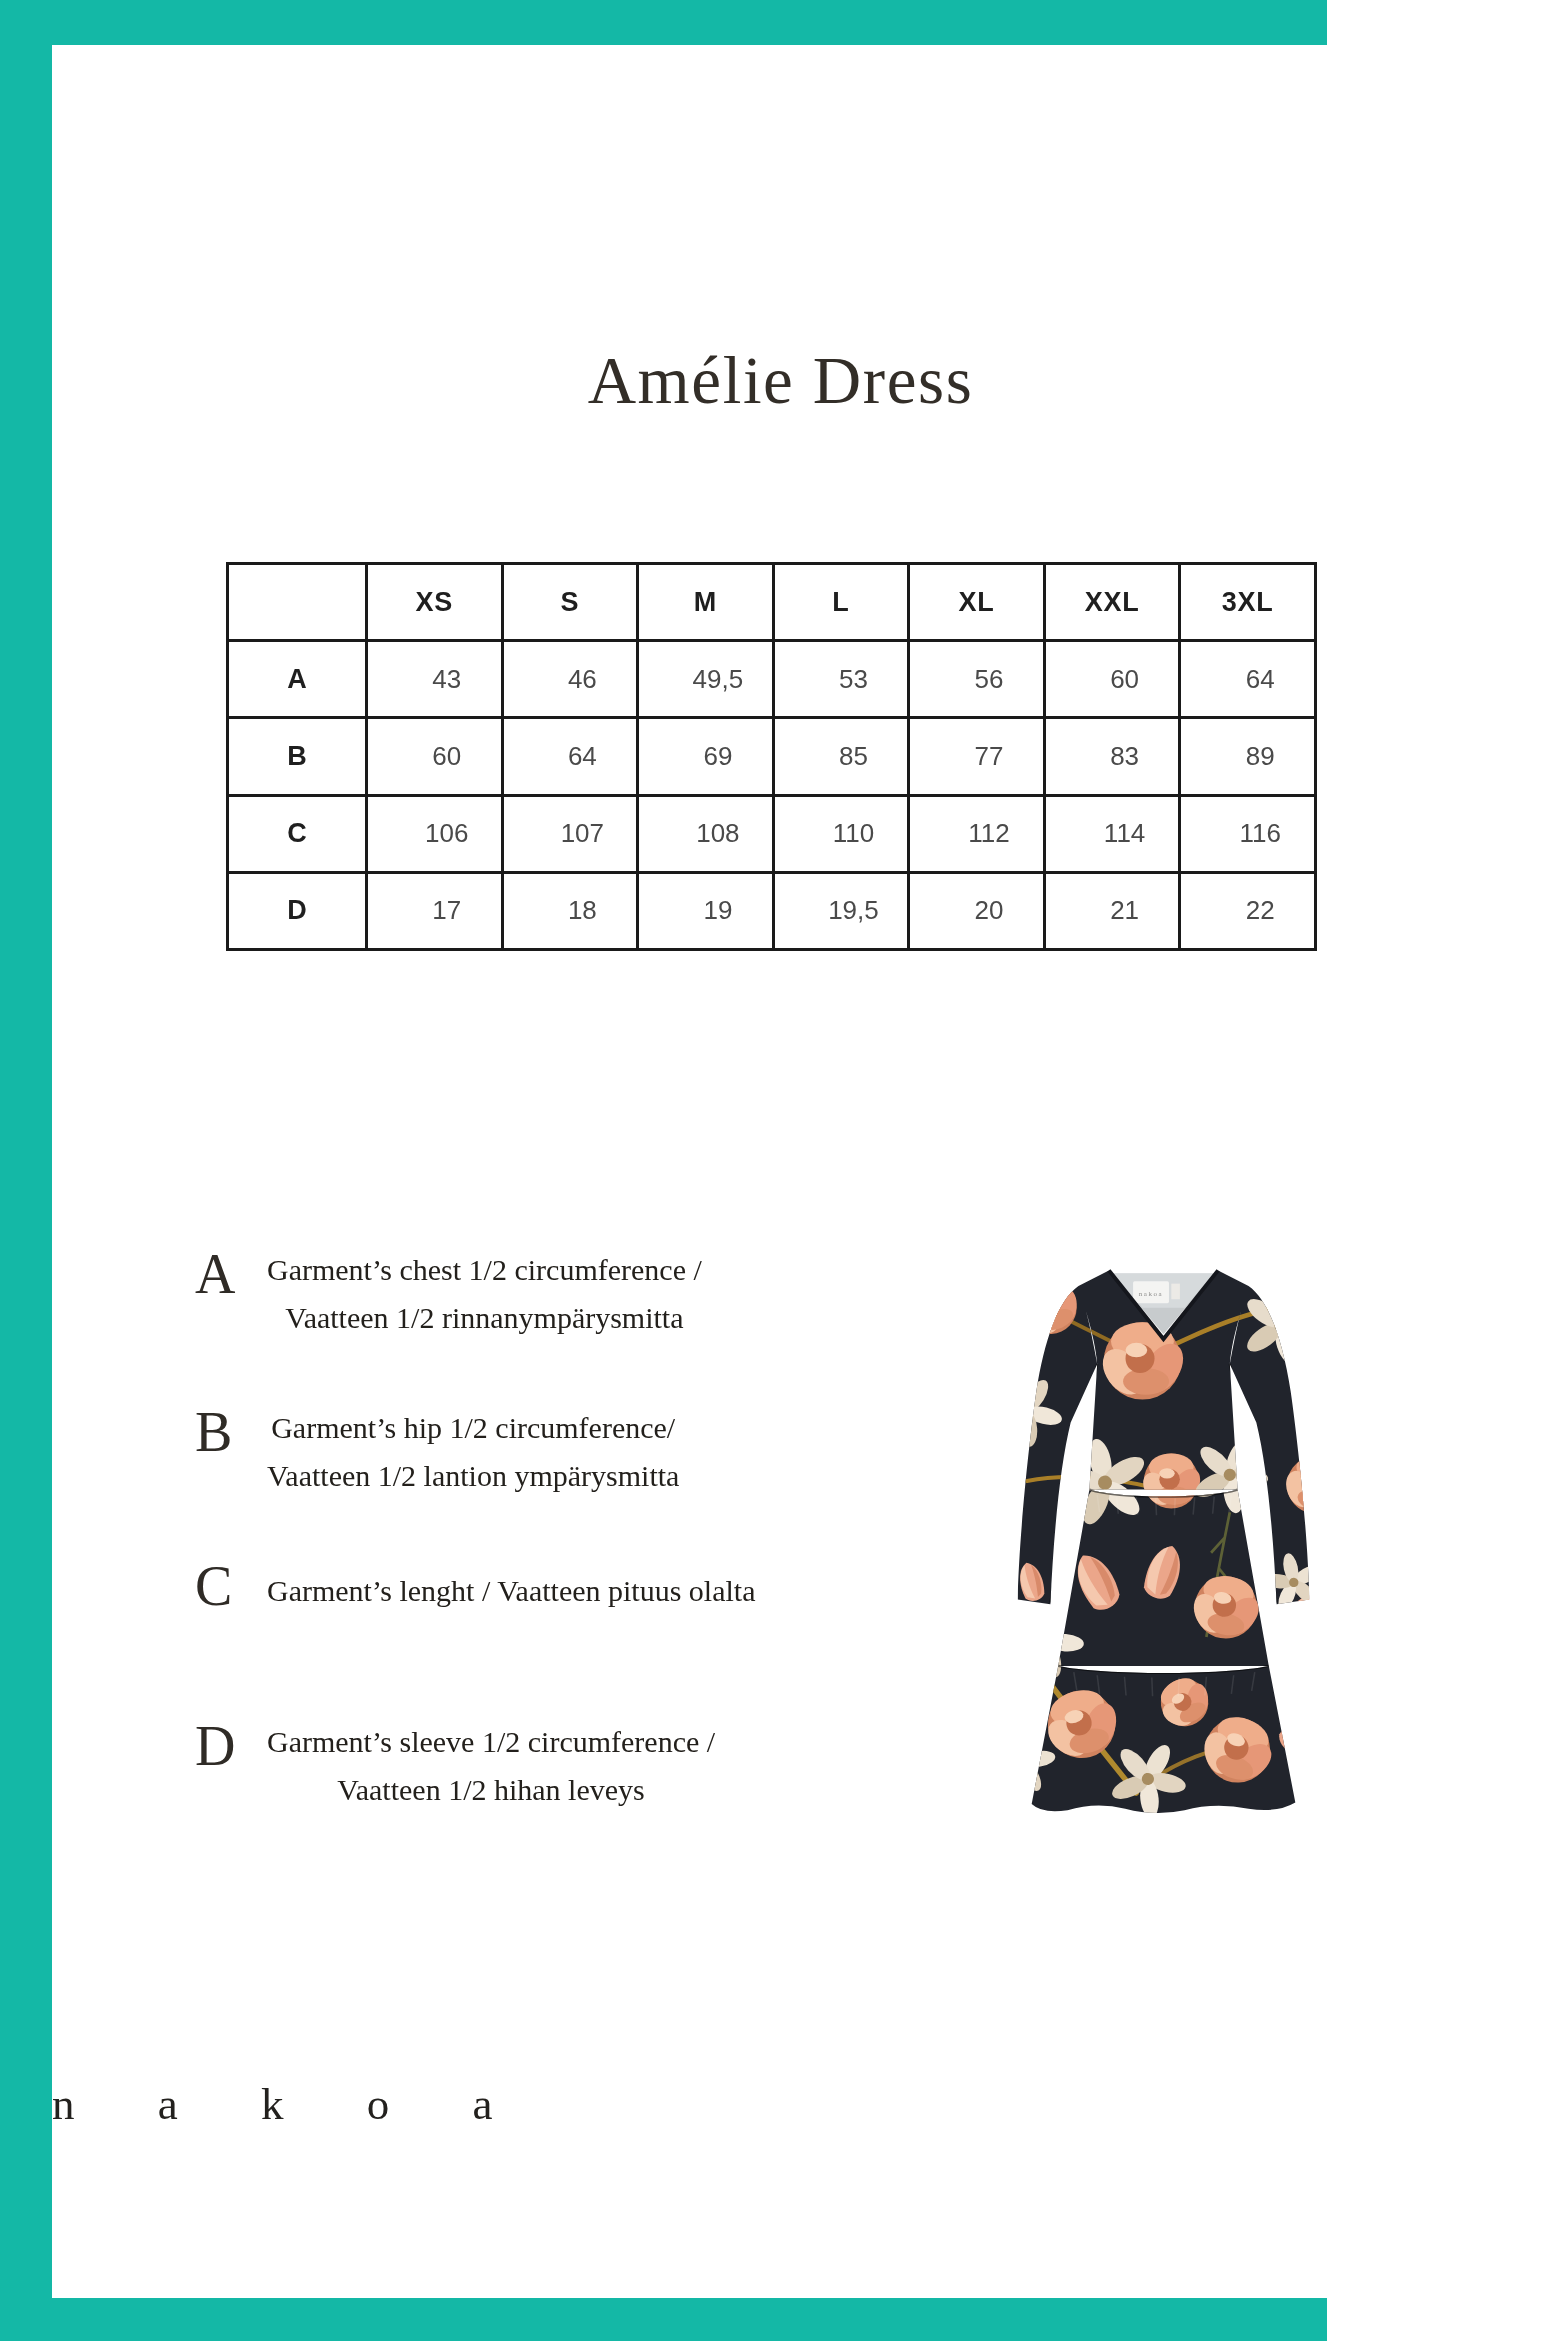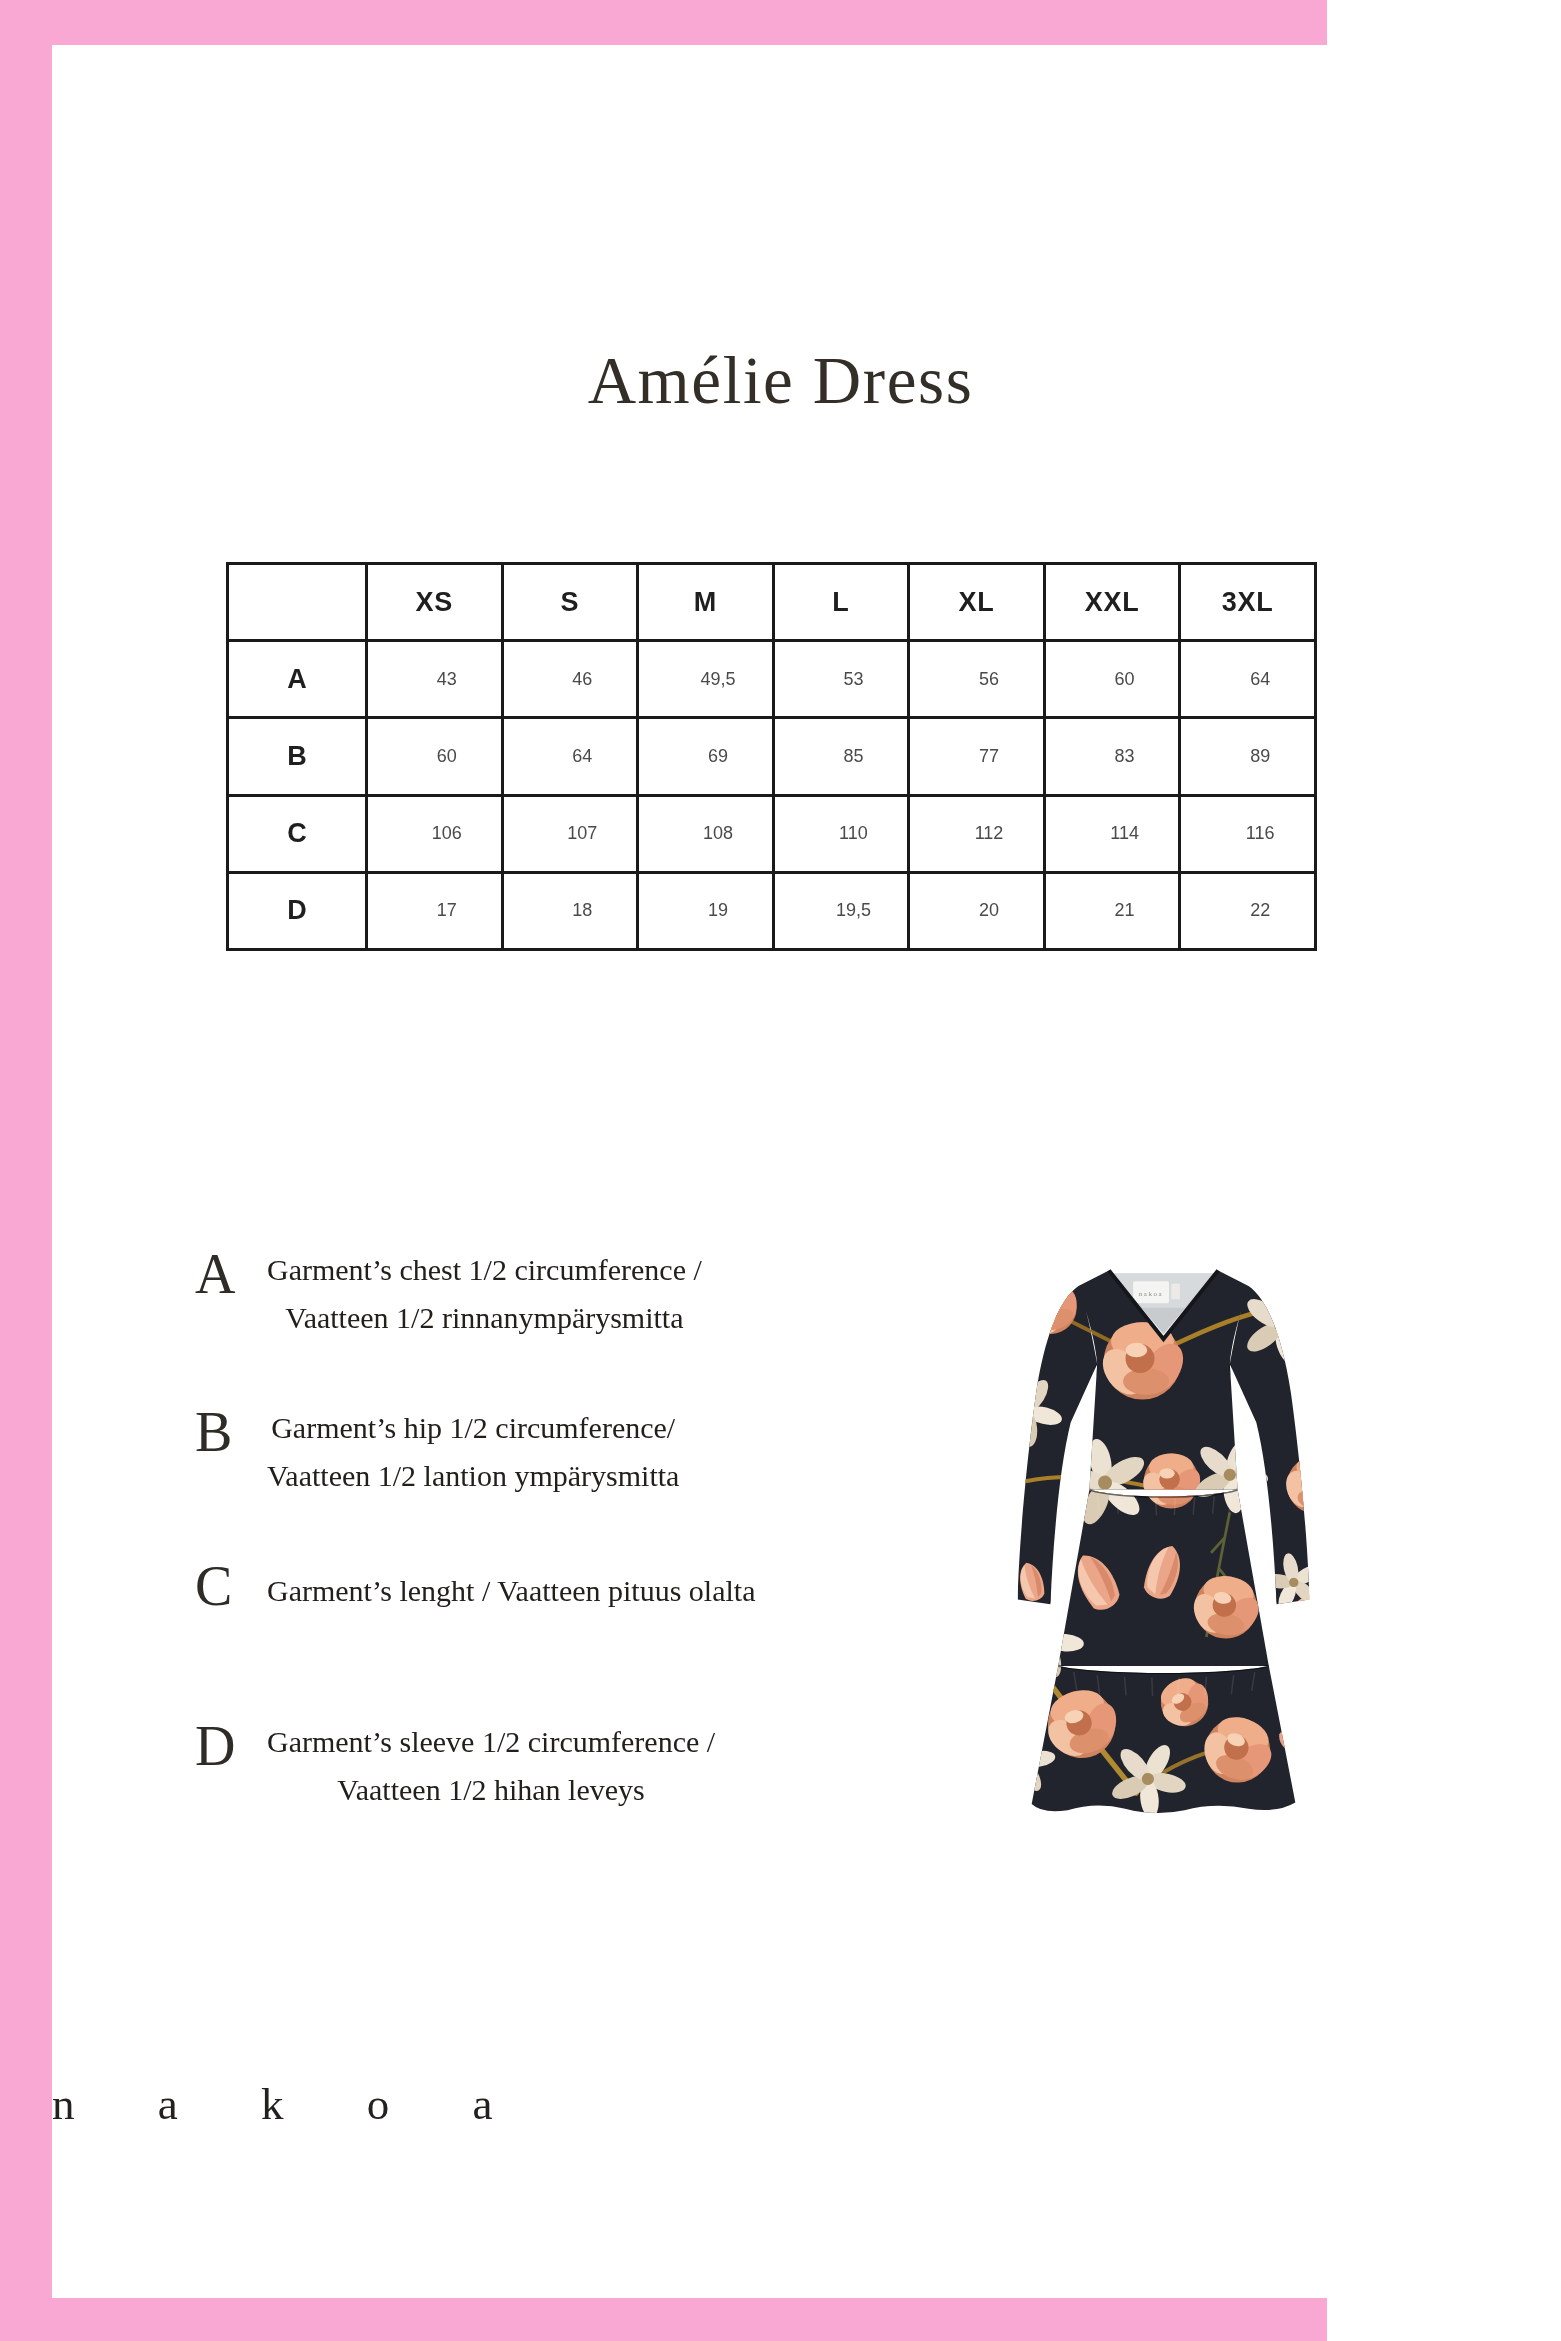--- a/index.html
+++ b/index.html
@@ -1,30 +1,30 @@
 <!DOCTYPE html>
 <html style="font-size:12.5px"><head>
 <meta charset="utf-8">
 <style>
   html,body{margin:0;padding:0;}
-  .page{position:relative;width:1327px;height:2342px;background:#f9a8d4;overflow:hidden;
+  .page{position:relative;width:1327px;height:2342px;background:#14b8a6;overflow:hidden;
         font-family:"Liberation Serif",serif;color:#2e2a25;}
   .card{position:absolute;left:52px;top:45px;width:1471px;height:2253px;background:#ffffff;}
 
   .title{position:absolute;left:0;top:345px;width:1561px;text-align:center;
          font-size:67px;line-height:70px;letter-spacing:1.6px;color:#332e28;font-weight:400;}
 
   .tableWrap{position:absolute;left:226px;top:562px;width:1091px;height:389px;}
   table.size{width:100%;height:100%;border-collapse:collapse;table-layout:fixed;
              font-family:"Liberation Sans",sans-serif;}
   table.size td,table.size th{border:3.1px solid #1a1a1a;text-align:center;vertical-align:middle;
              padding:0;}
   table.size th{font-size:27px;font-weight:bold;color:#1f1f1f;letter-spacing:0.8px;}
   table.size td.rowlabel{font-size:27px;font-weight:bold;color:#1f1f1f;}
-  table.size td.val{font-size:18px;font-weight:normal;color:#4a4a4a;padding-left:25px;}
+  table.size td.val{font-size:26px;font-weight:normal;color:#4a4a4a;padding-left:25px;}
   col.c0{width:139px;}
 
   .meas{position:absolute;left:195px;display:flex;}
   .meas .letter{width:72px;font-size:56px;line-height:56px;color:#2f2b26;}
   .meas .lines{font-size:30px;line-height:48px;color:#23201c;text-align:center;}
   .meas.cpad .lines{padding-top:9.4px;}
 
   .logo{position:absolute;left:16px;top:2078px;width:1561px;text-align:left;
         font-size:45px;letter-spacing:36px;text-indent:36px;color:#23211e;}
 

